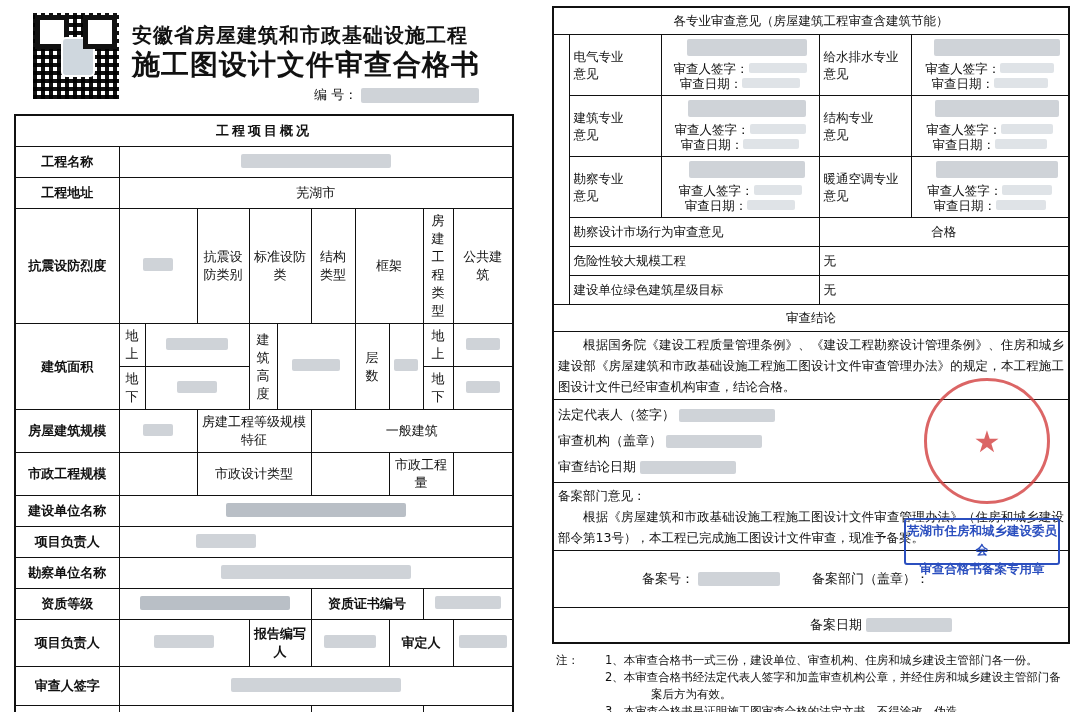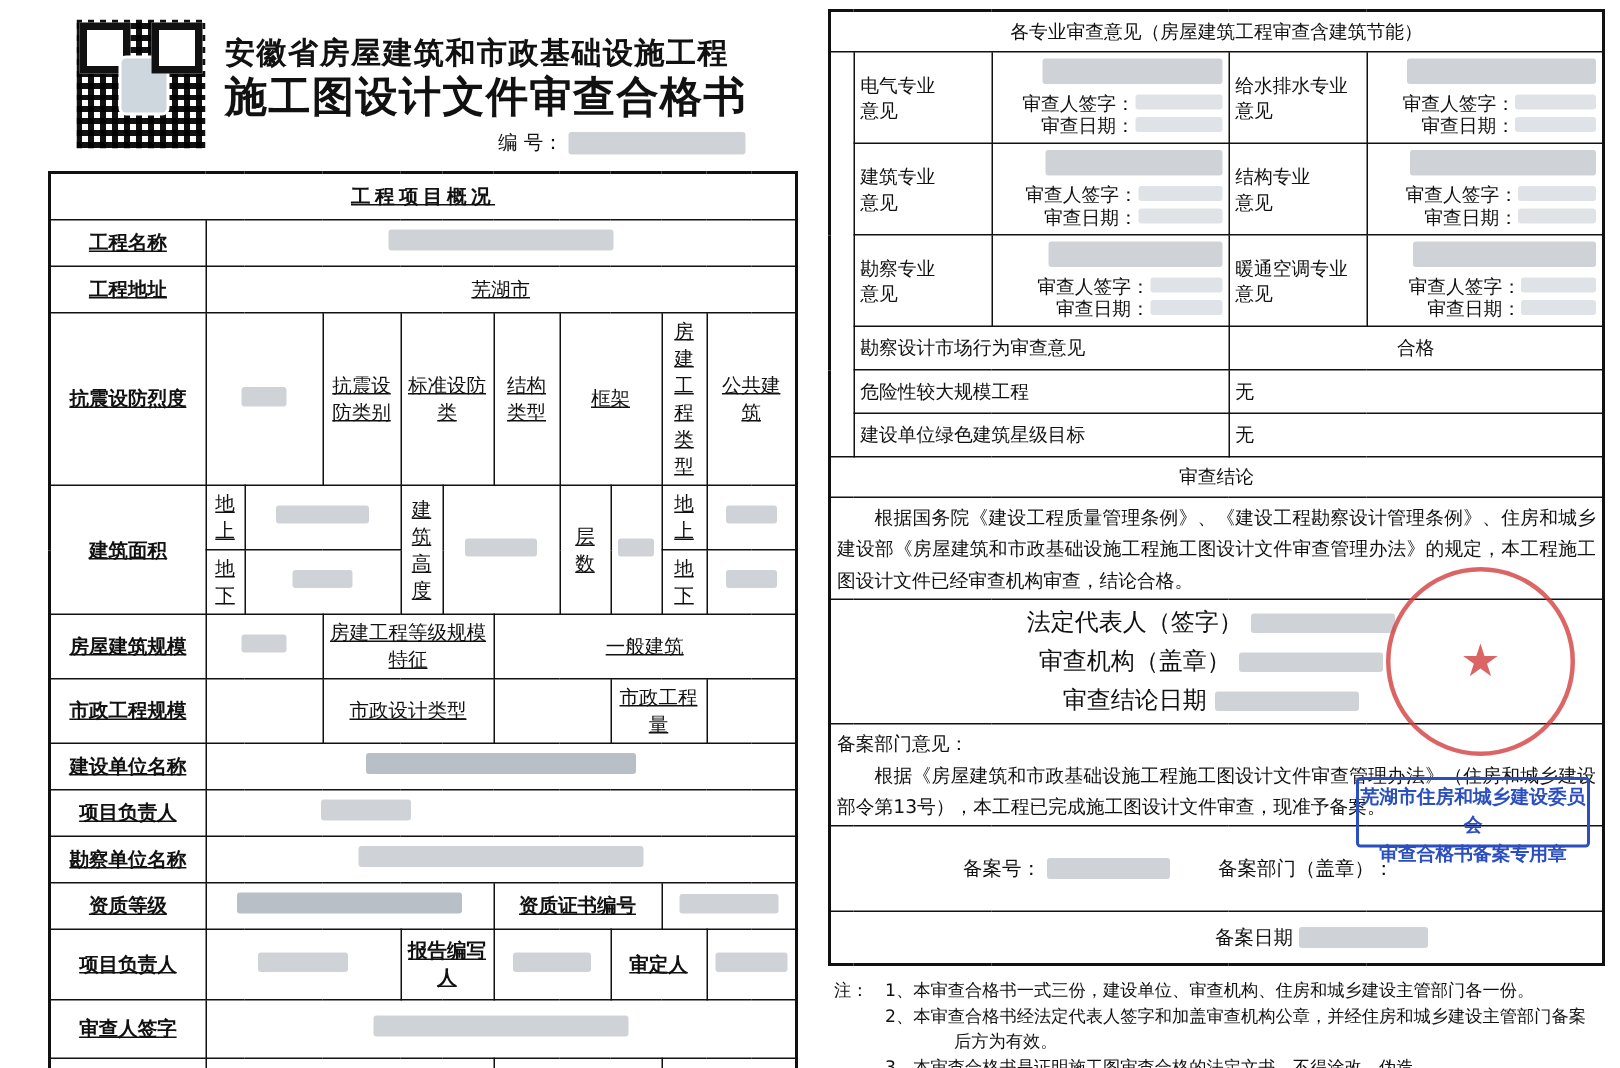--- a/index.html
+++ b/index.html
@@ -7,21 +7,21 @@
     width:1080px;height:712px;
     background:#ffffff;
     font-family:"DejaVu Sans","Liberation Sans",sans-serif;
     color:#111;
     overflow:hidden;
   }
   .page{position:relative;width:1080px;height:712px;}
 
   
   .left{
-    position:absolute;left:32px;top:6px;width:520px;height:700px;text-decoration:underline;
+    position:absolute;left:14px;top:6px;width:520px;height:700px;
   }
   .header{
     position:relative;height:108px;
   }
   .qr{
     position:absolute;left:16px;top:4px;width:86px;height:86px;
     background:
       repeating-linear-gradient(90deg,#111 0 4px,#fff 4px 8px),
       repeating-linear-gradient(0deg,#111 0 4px,#fff 4px 8px);
     background-blend-mode:multiply;
@@ -73,29 +73,29 @@
     position:absolute;left:552px;top:6px;width:516px;height:700px;
   }
   table.grid2{
     border-collapse:collapse;width:516px;table-layout:fixed;border:2px solid #111;
   }
   table.grid2 td{
     border:1px solid #111;font-size:12.5px;padding:2px 4px;vertical-align:middle;
   }
   .center{text-align:center;}
   .opin-label{text-align:left;font-size:12.5px;line-height:17px;}
-  .sigbox{font-size:10.5px;line-height:15px;text-align:right;position:relative;}
+  .sigbox{font-size:10.5px;line-height:15px;text-align:center;position:relative;}
   .sigbox .row{white-space:nowrap;}
   .concl{font-size:13px;line-height:21px;text-align:justify;padding:6px 8px;}
   .indent{text-indent:2em;display:block;}
-  .sig-lines{font-size:16px;line-height:26px;text-align:center;padding-right:8px;}
+  .sig-lines{font-size:13px;line-height:26px;text-align:left;padding-right:8px;}
   .notes{
     font-size:11.5px;line-height:17px;margin-top:8px;padding-left:4px;
   }
-  .notes .n-hang{padding-left:46px;text-indent:-46px;}
+  .notes .n-hang{padding-left:46px;text-indent:-46px;margin-left:15px;}
   .stamp{
     position:absolute;right:18px;top:372px;width:120px;height:120px;
     border:3px solid #d23b3b;border-radius:50%;
     opacity:.78;pointer-events:none;
   }
   .stamp .star{
     position:absolute;left:50%;top:50%;transform:translate(-50%,-50%);
     color:#d23b3b;font-size:30px;
   }
   .blue-stamp{

